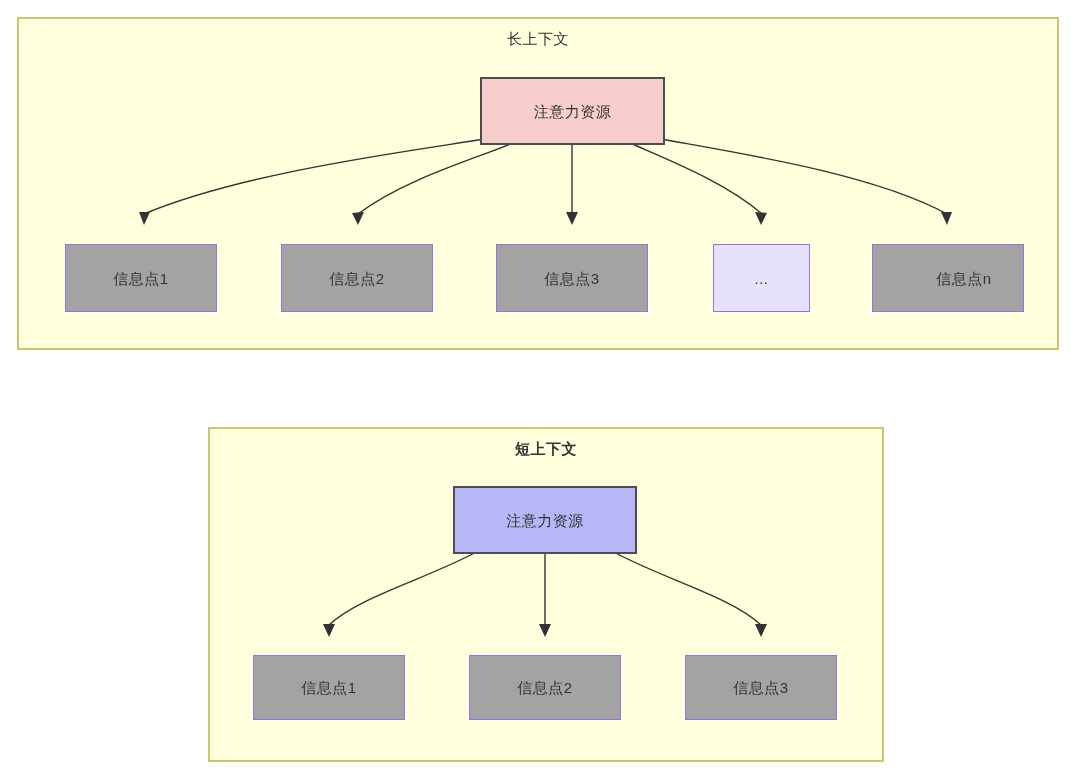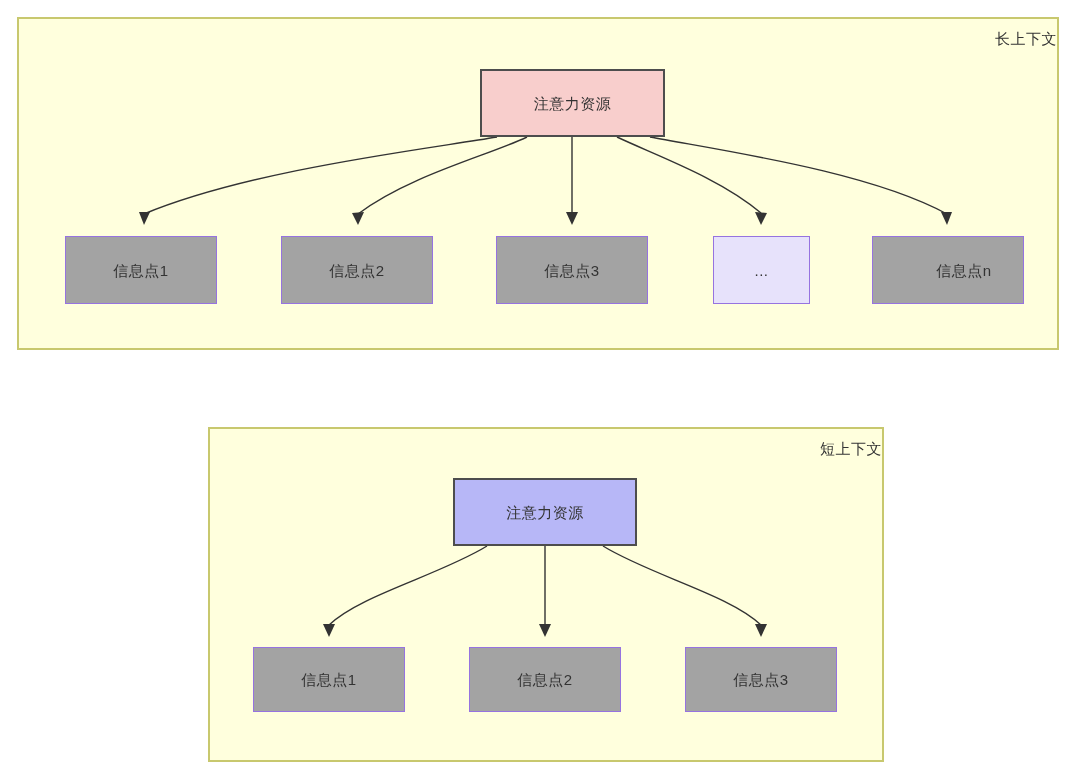--- a/index.html
+++ b/index.html
@@ -29,43 +29,45 @@
     left: 17px;
     top: 17px;
     width: 1042px;
     height: 333px;
   }
   #group-short {
     left: 208px;
     top: 427px;
     width: 676px;
     height: 335px;
+    font-weight: bold;
   }
   .group-title {
     position: absolute;
     top: 10px;
     left: 0;
     width: 100%;
-    text-align: right;
+    text-align: center;
     font-size: 15px;
     color: #333333;
     line-height: 20px;
     letter-spacing: 0.5px;
   }
   .node {
     position: absolute;
     box-sizing: border-box;
     display: flex;
     align-items: center;
     justify-content: center;
     font-size: 15px;
     line-height: 1;
     letter-spacing: 0.5px;
     color: #333333;
     text-align: center;
+    margin-top: 8px;
   }
   .node-attention-pink {
     background: #f8cecc;
     border: 2px solid #4d4d4d;
   }
   .node-attention-blue {
     background: #b7b7f7;
     border: 2px solid #4d4d4d;
   }
   .node-info {

